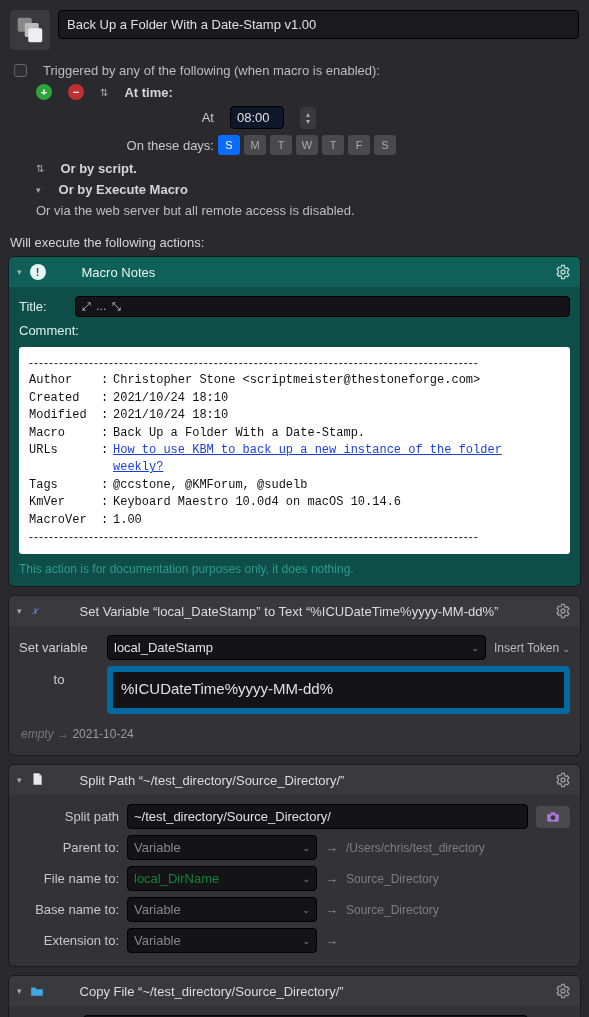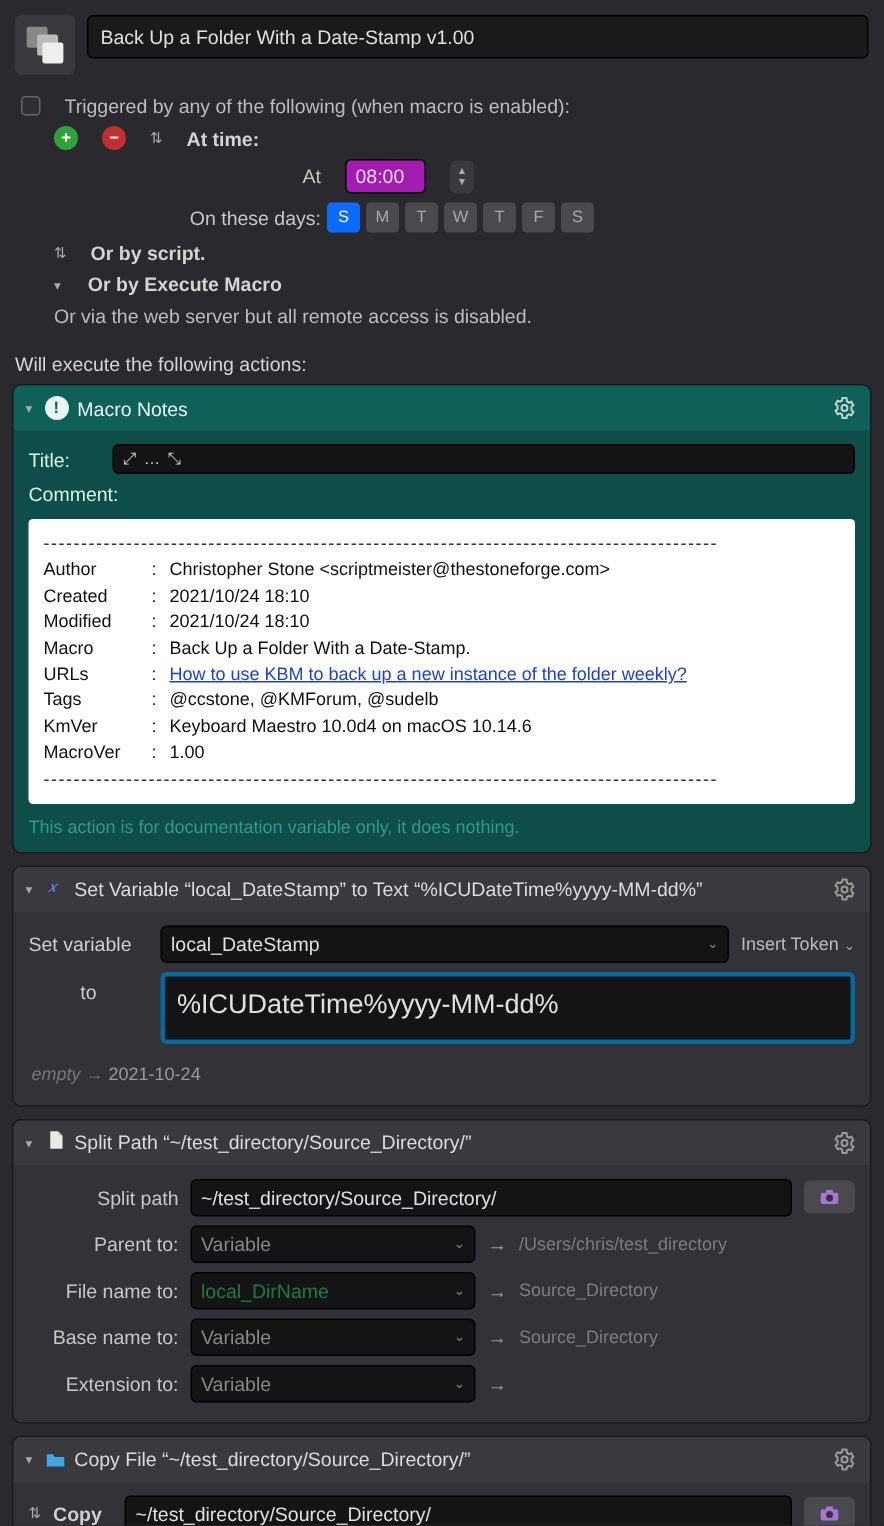--- a/index.html
+++ b/index.html
@@ -43,21 +43,21 @@
     width: 16px; height: 16px; border-radius: 50%;
     display: inline-flex; align-items: center; justify-content: center;
     font-size: 11px; font-weight: bold; color: #fff;
   }
   .green-plus { background: #2fa33a; }
   .red-minus { background: #c0302f; }
   .updown { font-size: 10px; color: #aaa; }
   .bold { font-weight: 600; color: #d5d5d5; }
   .time-label { width: 120px; text-align: right; color: #c8c8c8; }
   .time-field {
-    background: #a21caf; border: 1px solid #000; border-radius: 4px;
+    background: #0f172a; border: 1px solid #000; border-radius: 4px;
     color: #e0e0e0; padding: 3px 6px; width: 54px; font-size: 13px;
   }
   .stepper {
     width: 16px; height: 22px; background: #3a3a3e; border-radius: 4px;
     display: flex; flex-direction: column; align-items: center; justify-content: center;
     font-size: 7px; line-height: 7px; color: #aaa;
   }
   .days-row { display: flex; align-items: center; gap: 4px; }
   .day-btn {
     width: 22px; height: 20px; border-radius: 3px;
@@ -72,21 +72,21 @@
   .action {
     border: 1px solid #1a1a1c;
     border-radius: 6px;
     overflow: hidden;
   }
   .action-header {
     display: flex; align-items: center; gap: 6px;
     padding: 6px 8px;
     font-size: 13px;
   }
-  .action-header .title-text { flex: 1; }
+  .action-header .title-text { flex: 1; margin-left: 30px; }
   .gear {
     width: 18px; height: 18px; color: #9a9a9a;
     display: flex; align-items: center; justify-content: center;
   }
   .gear svg { width: 16px; height: 16px; }
   .action-body { padding: 6px 10px 10px 10px; }
   .action-teal { background: #0e4d48; }
   .action-teal .action-header { background: #0e6058; color: #e7f5f2; }
   .action-dark { background: #333337; }
   .action-dark .action-header { background: #3a3a3e; color: #dcdcdc; }
@@ -106,21 +106,21 @@
   .row { display: flex; align-items: center; gap: 8px; padding: 3px 0; }
   .row .lbl-right { width: 100px; text-align: right; color: #c8c8c8; }
 
   .comment-box {
     background: #fff; color: #111; border-radius: 3px;
     padding: 8px 10px; font-family: "Lucida Grande", Verdana, sans-serif;
     font-size: 12px; line-height: 1.45; margin-top: 6px;
   }
   .comment-box .dots { color: #222; letter-spacing: 1px; overflow: hidden; white-space: nowrap; }
   .comment-box table { border-collapse: collapse; }
-  .comment-box td { vertical-align: top; padding: 0 4px 0 0; }
+  .comment-box td { vertical-align: top; padding: 0 4px 0 0; font-family: Liberation Mono, monospace; }
   .comment-box td.k { width: 72px; }
   .comment-box td.c { width: 12px; }
   .comment-box a { color: #1a3fe0; text-decoration: underline; }
   .note-footer { color: #2f9a8f; font-size: 12px; padding-top: 8px; }
   .muted-result { color: #777; font-style: italic; padding: 10px 2px 4px 2px; font-size: 12px; }
   .muted-result .arrow { font-style: normal; }
   .small-chev { font-size: 9px; color: #aaa; }
   .insert-token { color: #bbb; font-size: 12px; }
   .path-arrow { color: #9a9a9a; }
   .path-preview { color: #7e7e7e; font-size: 12px; }
@@ -136,22 +136,22 @@
     width:16px; height:16px; border-radius:50%; background:#e9f5f2;
     display:inline-flex; align-items:center; justify-content:center;
     color:#0e6058; font-weight:bold; font-size:11px;
   }
   .title-resize {
     background:#141416; border:1px solid #000; border-radius:4px;
     padding:3px 6px; font-size:11px; color:#cfcfcf; letter-spacing:1px;
     flex:1;
   }
   .textarea-like {
-    background:#141416; border:3px solid #0369a1; border-radius:4px;
-    color:#e0e0e0; padding:8px; font-size:18px; min-height:48px;
+    background:#141416; border:6px solid #0369a1; border-radius:4px;
+    color:#e0e0e0; padding:8px; font-size:15px; min-height:48px;
   }
 </style>
 </head>
 <body>
 
 <div class="header-row">
   <div class="app-icon">
     <svg viewBox="0 0 32 32">
         <rect x="2" y="2" width="16" height="16" rx="2" fill="#888"></rect>
         <rect x="10" y="8" width="16" height="16" rx="2" fill="#bbb"></rect>
@@ -272,21 +272,21 @@
               </tr>
           <tr>
                 <td class="k">MacroVer</td>
                 <td class="c">:</td>
                 <td>1.00</td>
               </tr>
         </tbody>
           </table>
         <div class="dots">------------------------------------------------------------------------------------------</div>
       </div>
-      <div class="note-footer">This action is for documentation variable only, it does nothing.</div>
+      <div class="note-footer">This action is for documentation purposes only, it does nothing.</div>
     </div>
   </div>
 
   <div class="action action-dark">
     <div class="action-header">
       <span class="disclosure">▾</span>
       <span class="var-icon">
         <svg viewBox="0 0 24 24">
             <text x="3" y="18" font-size="18" font-style="italic" fill="#6a8cff" font-family="serif">𝑥</text>
           </svg>

